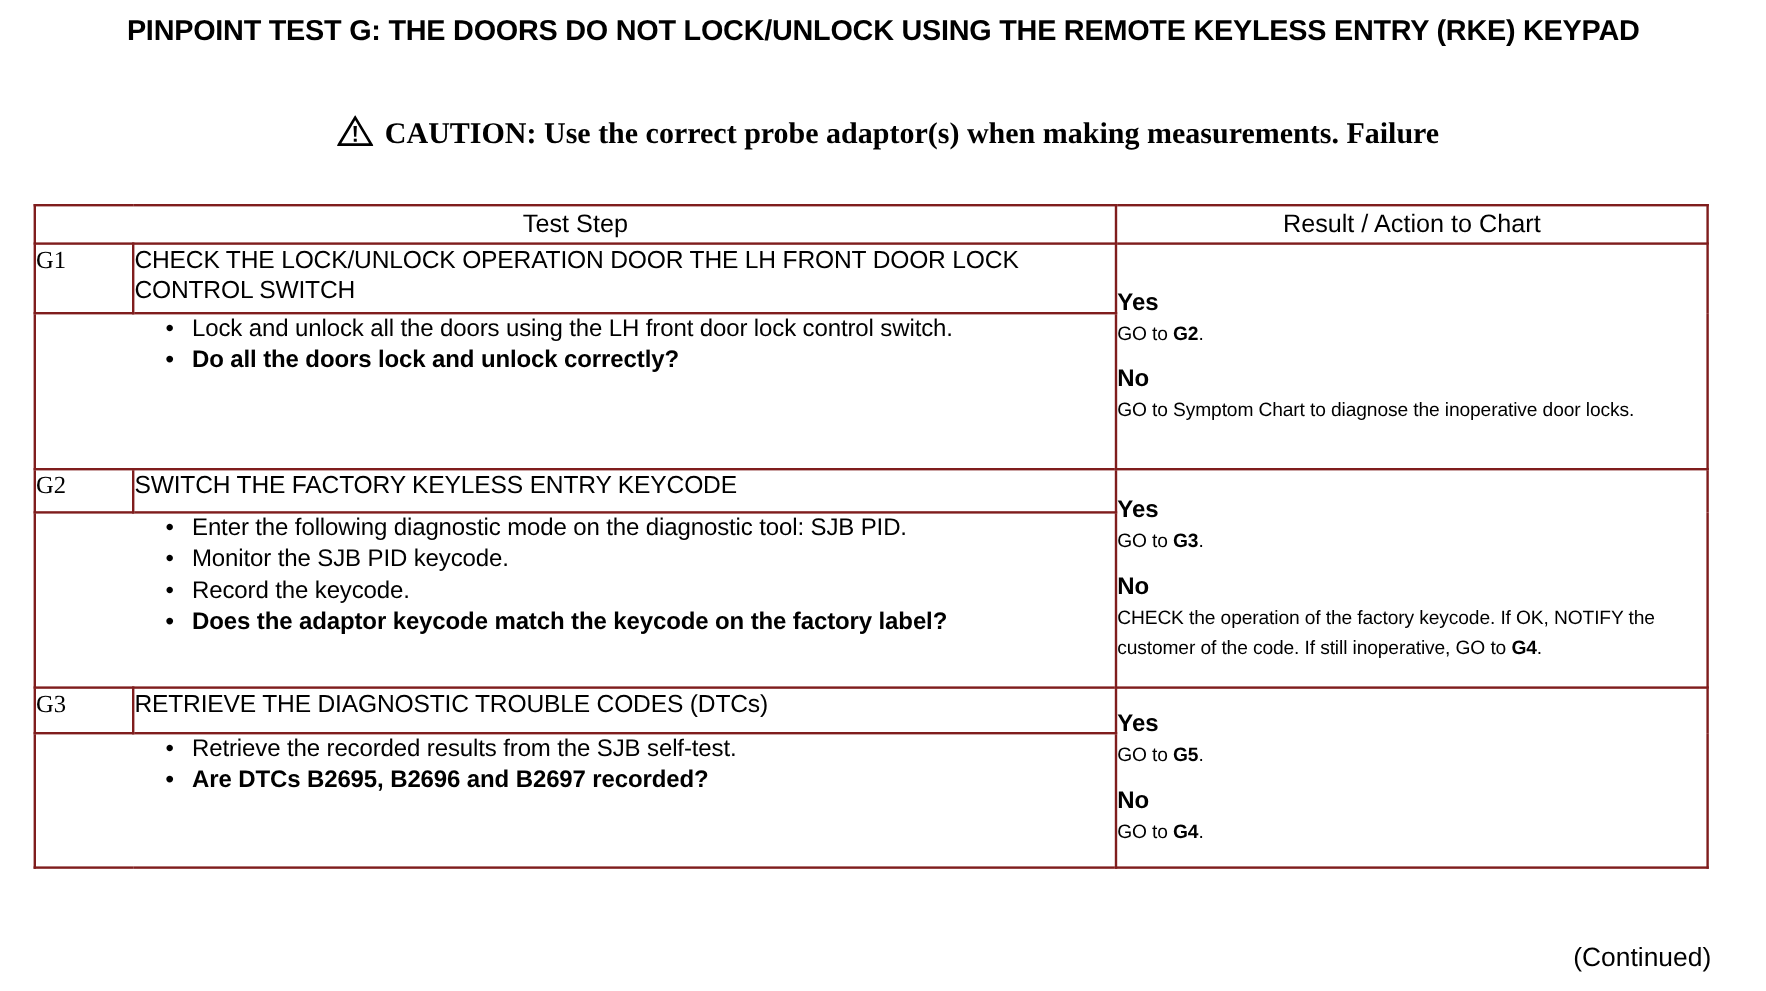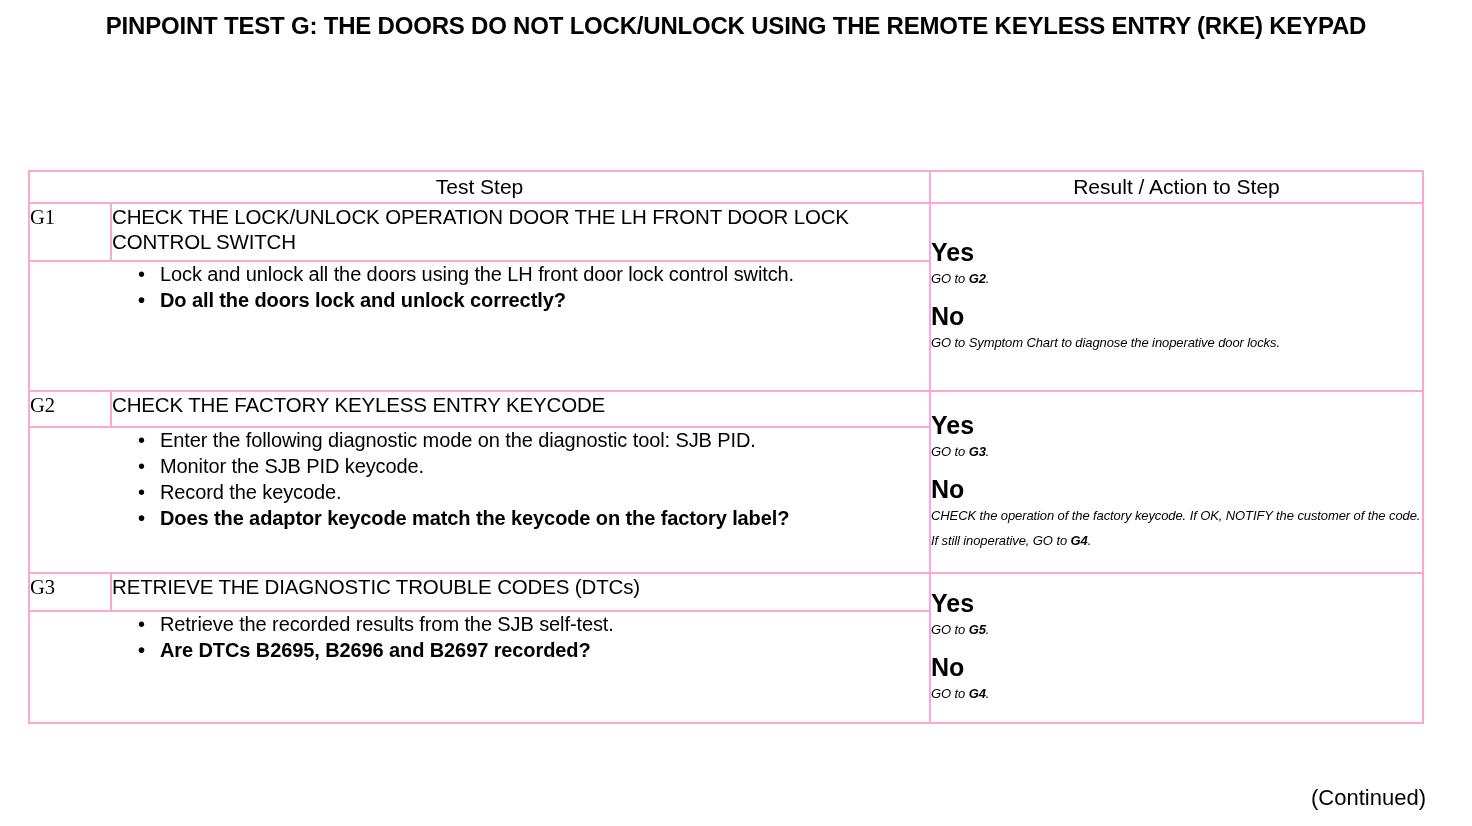--- a/index.html
+++ b/index.html
@@ -54,21 +54,21 @@
   .pinpoint-table {
     position: absolute;
     left: 28px;
     top: 170px;
     width: 1396px;
     border-collapse: collapse;
     table-layout: fixed;
   }
   .pinpoint-table td,
   .pinpoint-table th {
-    border: 2px solid #f9a8d4;
+    border: 2px solid #7f1d1d;
     padding: 0;
     vertical-align: top;
     font-weight: normal;
   }
 
   col.c-id    { width: 82px; }
   col.c-step  { width: 819px; }
   col.c-res   { width: 493px; }
 
   
@@ -138,60 +138,68 @@
     line-height: 25px;
   }
   .res-inner {
     display: flex;
     flex-direction: column;
     justify-content: center;
     min-height: 100%;
   }
   .res-label {
     font-weight: bold;
-    font-size: 25px;
+    font-size: 20px;
     line-height: 27px;
   }
   .res-text {
-    font-size: 13px;
+    font-size: 16px;
     line-height: 25px;
     letter-spacing: -0.1px;
-    font-style: italic;
   }
   .res-text b { font-weight: bold; }
   .res-gap { height: 12px; }
 
   .continued {
     position: absolute;
     right: 46px;
     top: 785px;
     font-family: Liberation Sans, sans-serif;
     font-size: 22px;
     line-height: 26px;
   }
 </style>
 </head>
 <body>
 
 <div class="doc-title">PINPOINT TEST G: THE DOORS DO NOT LOCK/UNLOCK USING THE REMOTE KEYLESS ENTRY (RKE) KEYPAD</div>
 
 <div class="caution">
+  <div class="caution-line1">
+    <span class="warn-tri">
+      <svg width="30" height="26" viewBox="0 0 30 26" aria-hidden="true">
+        <polygon points="15,2 28.5,24.5 1.5,24.5" fill="none" stroke="#000" stroke-width="2.2" stroke-linejoin="miter"></polygon>
+        <polygon points="13.6,9 16.4,9 15.9,18 14.1,18" fill="#000"></polygon>
+        <rect x="13.8" y="19.6" width="2.5" height="2.5" fill="#000"></rect>
+      </svg>
+    </span><span>CAUTION: Use the correct probe adaptor(s) when making measurements. Failure</span>
+  </div>
 </div>
 
 <table class="pinpoint-table">
   <colgroup>
     <col class="c-id">
     <col class="c-step">
     <col class="c-res">
   </colgroup>
 
   <tbody>
       <tr>
     <td class="hdr-cell" colspan="2">Test Step</td>
-    <td class="hdr-cell">Result / Action to Step</td>
+    <td class="hdr-cell">Result / Action to Chart</td>
   </tr>
 
   <tr>
     <td class="id-cell">G1</td>
     <td class="step-head">CHECK THE LOCK/UNLOCK OPERATION DOOR THE LH FRONT DOOR LOCK CONTROL SWITCH</td>
     <td class="res-cell" rowspan="2">
       <div class="res-inner" style="height:186px;">
         <div class="res-label">Yes</div>
         <div class="res-text"><span>GO to </span><b>G2</b><span>.</span></div>
         <div class="res-gap"></div>
@@ -204,21 +212,21 @@
     <td class="step-body" colspan="2" style="height:128px;">
       <ul class="bullets">
         <li><span class="dot">•</span><span>Lock and unlock all the doors using the LH front door lock control switch.</span></li>
         <li class="b-bold"><span class="dot">•</span><span>Do all the doors lock and unlock correctly?</span></li>
       </ul>
     </td>
   </tr>
 
   <tr>
     <td class="id-cell">G2</td>
-    <td class="step-head">CHECK THE FACTORY KEYLESS ENTRY KEYCODE</td>
+    <td class="step-head">SWITCH THE FACTORY KEYLESS ENTRY KEYCODE</td>
     <td class="res-cell" rowspan="2">
       <div class="res-inner" style="height:180px;">
         <div class="res-label">Yes</div>
         <div class="res-text"><span>GO to </span><b>G3</b><span>.</span></div>
         <div class="res-gap"></div>
         <div class="res-label">No</div>
         <div class="res-text"><span>CHECK the operation of the factory keycode. If OK, NOTIFY the customer of the code. If still inoperative, GO to </span><b>G4</b><span>.</span></div>
       </div>
     </td>
   </tr>

